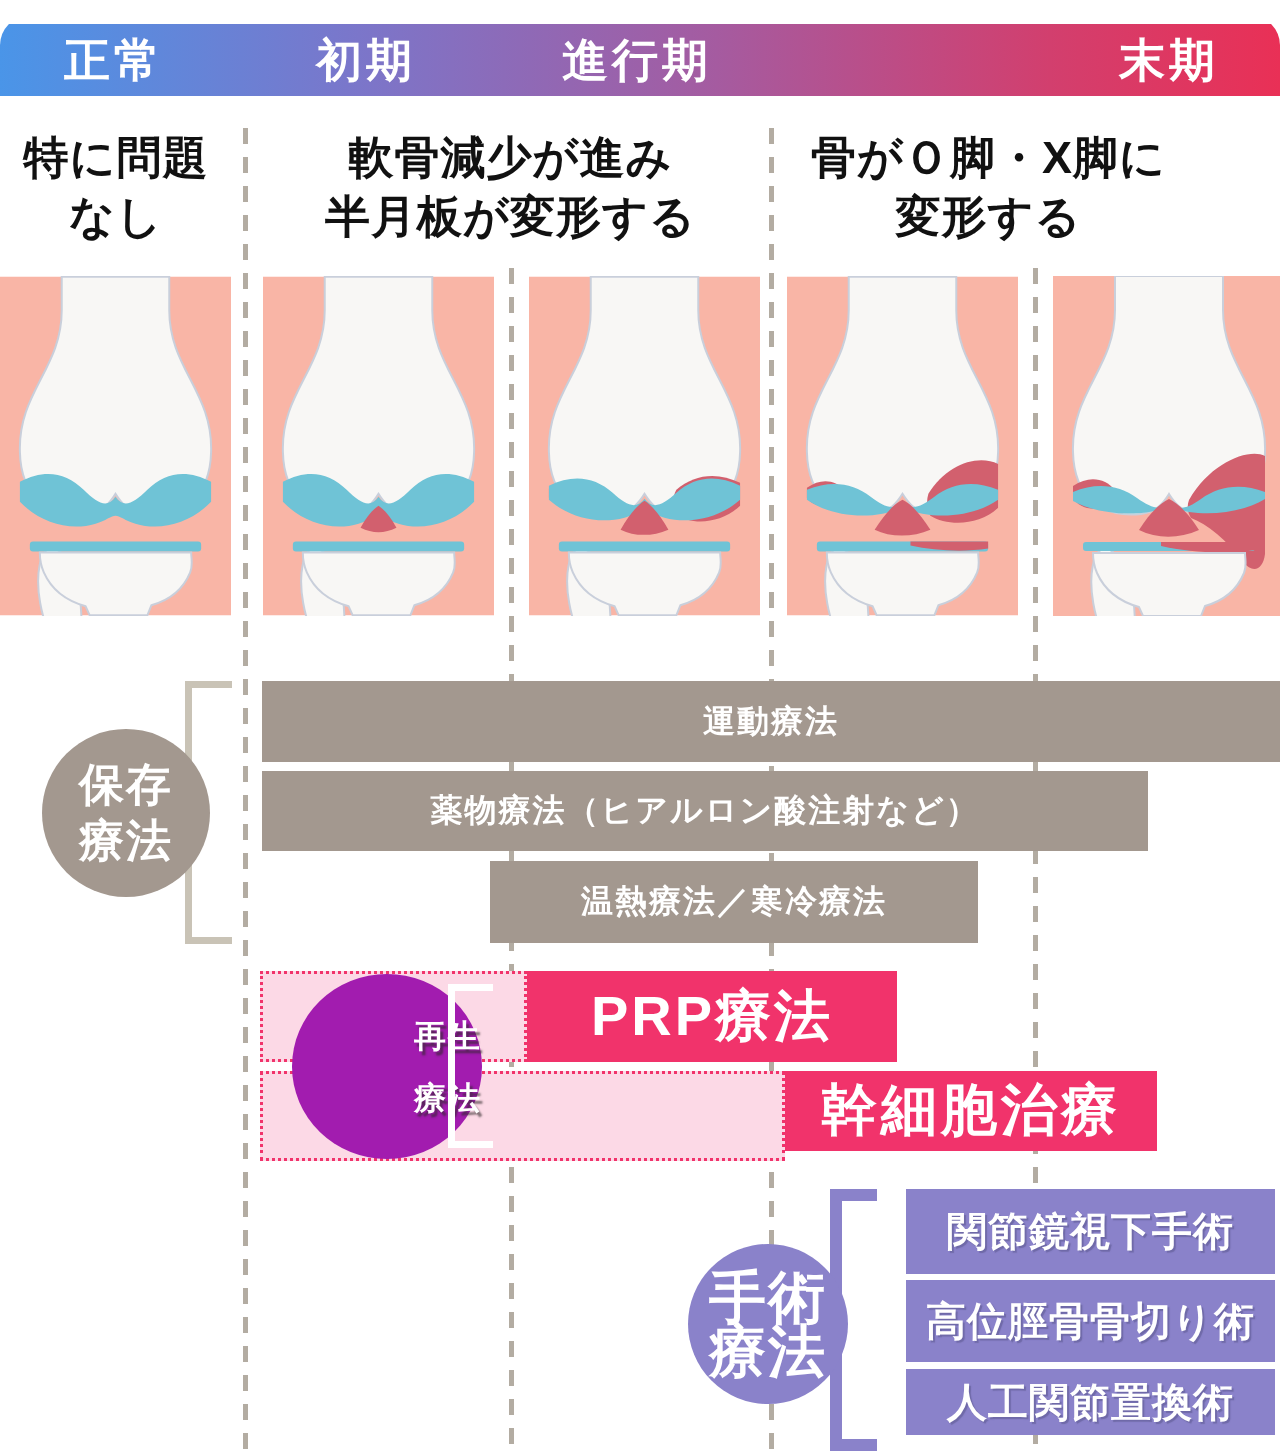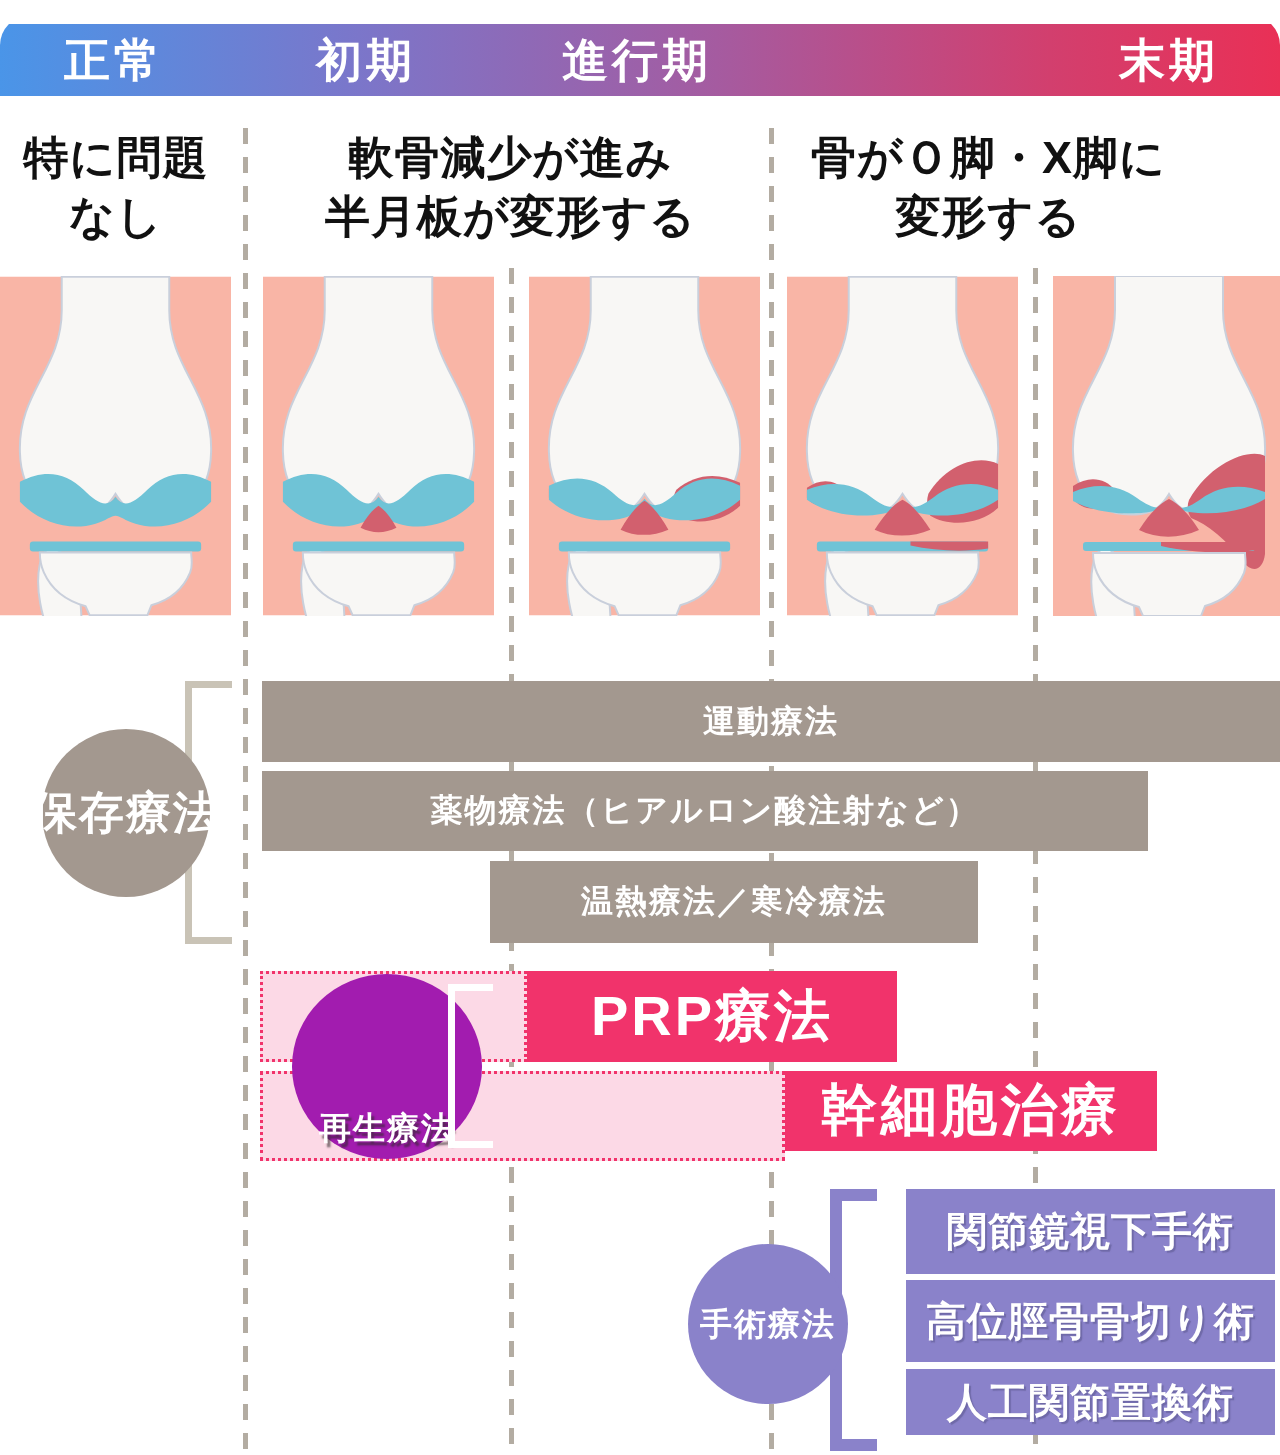--- a/index.html
+++ b/index.html
@@ -38,28 +38,28 @@
     color:#ffffff;font-weight:700;white-space:nowrap;
   }
   .bar-gray{background:#A3988F;font-size:32px;letter-spacing:2px;}
   .bar-purple{background:#8A82CA;font-size:40px;letter-spacing:1px;
     text-shadow:2px 2px 1px rgba(90,85,140,0.55);}
   .box-pink{background:#F1336B;}
   .box-lightpink{background:#FCD9E6;border:3px dotted #F1336B;box-sizing:border-box;}
   
   .gcircle{
     position:absolute;border-radius:50%;
-    display:flex;align-items:center;justify-content:center;
+    display:flex;flex-direction:column;align-items:center;justify-content:center;
     color:#ffffff;font-weight:700;text-align:center;white-space:nowrap;
   }
   .gcircle span{display:block;}
   .circ-gray{background:#A3988F;font-size:45px;line-height:56px;letter-spacing:2px;}
   .circ-pink{background:#a21caf;font-size:32px;line-height:62px;letter-spacing:2px;
     text-shadow:3px 4px 2px rgba(45,40,40,0.6);align-items:flex-end;}
-  .circ-purple{background:#8A82CA;font-size:32px;line-height:54px;letter-spacing:2px;}
+  .circ-purple{background:#8A82CA;font-size:57px;line-height:54px;letter-spacing:2px;}
   
   .bracket{position:absolute;box-sizing:border-box;background:transparent;}
   .brk-gray{border-left:7px solid #C9C3B6;border-top:7px solid #C9C3B6;border-bottom:7px solid #C9C3B6;}
   .brk-white{border-left:7px solid #ffffff;border-top:7px solid #ffffff;border-bottom:7px solid #ffffff;}
   .brk-purple{border-left:12px solid #8A82CA;border-top:12px solid #8A82CA;border-bottom:12px solid #8A82CA;}
   
   .prp-label{font-size:56px;letter-spacing:3px;}
   .stem-label{font-size:56px;letter-spacing:4px;}
   .early-note{
     position:absolute;display:flex;align-items:center;justify-content:center;

